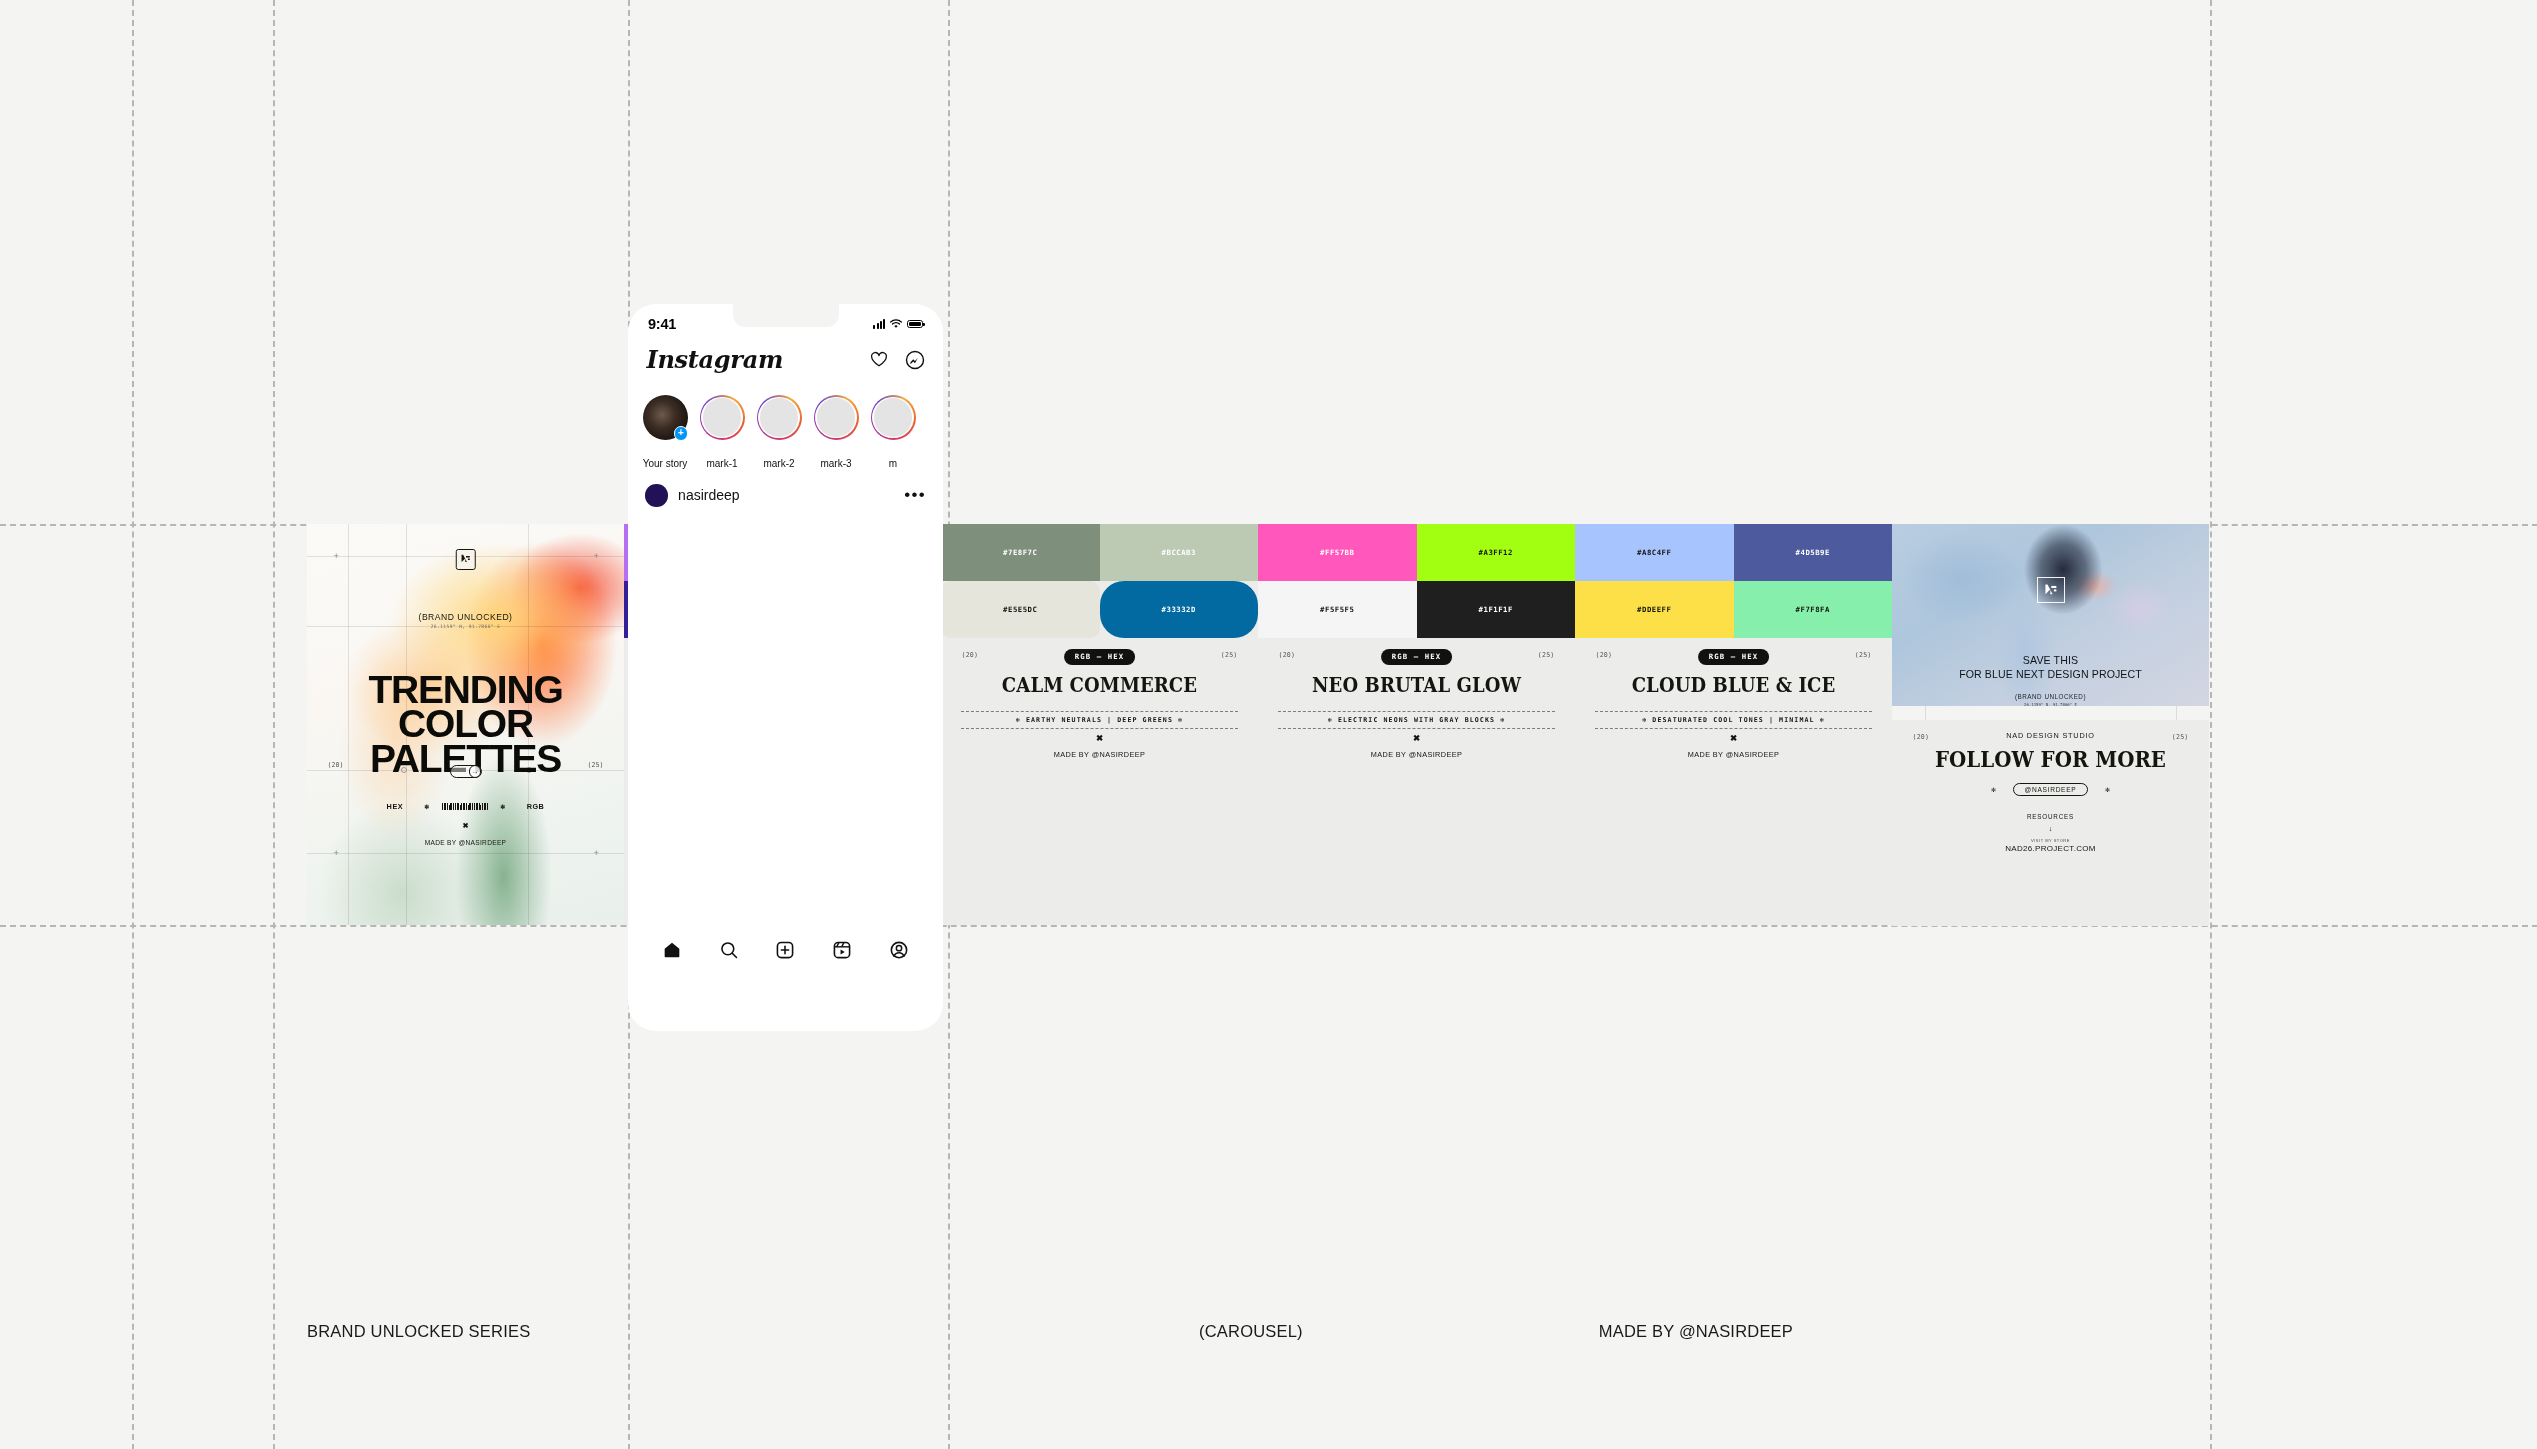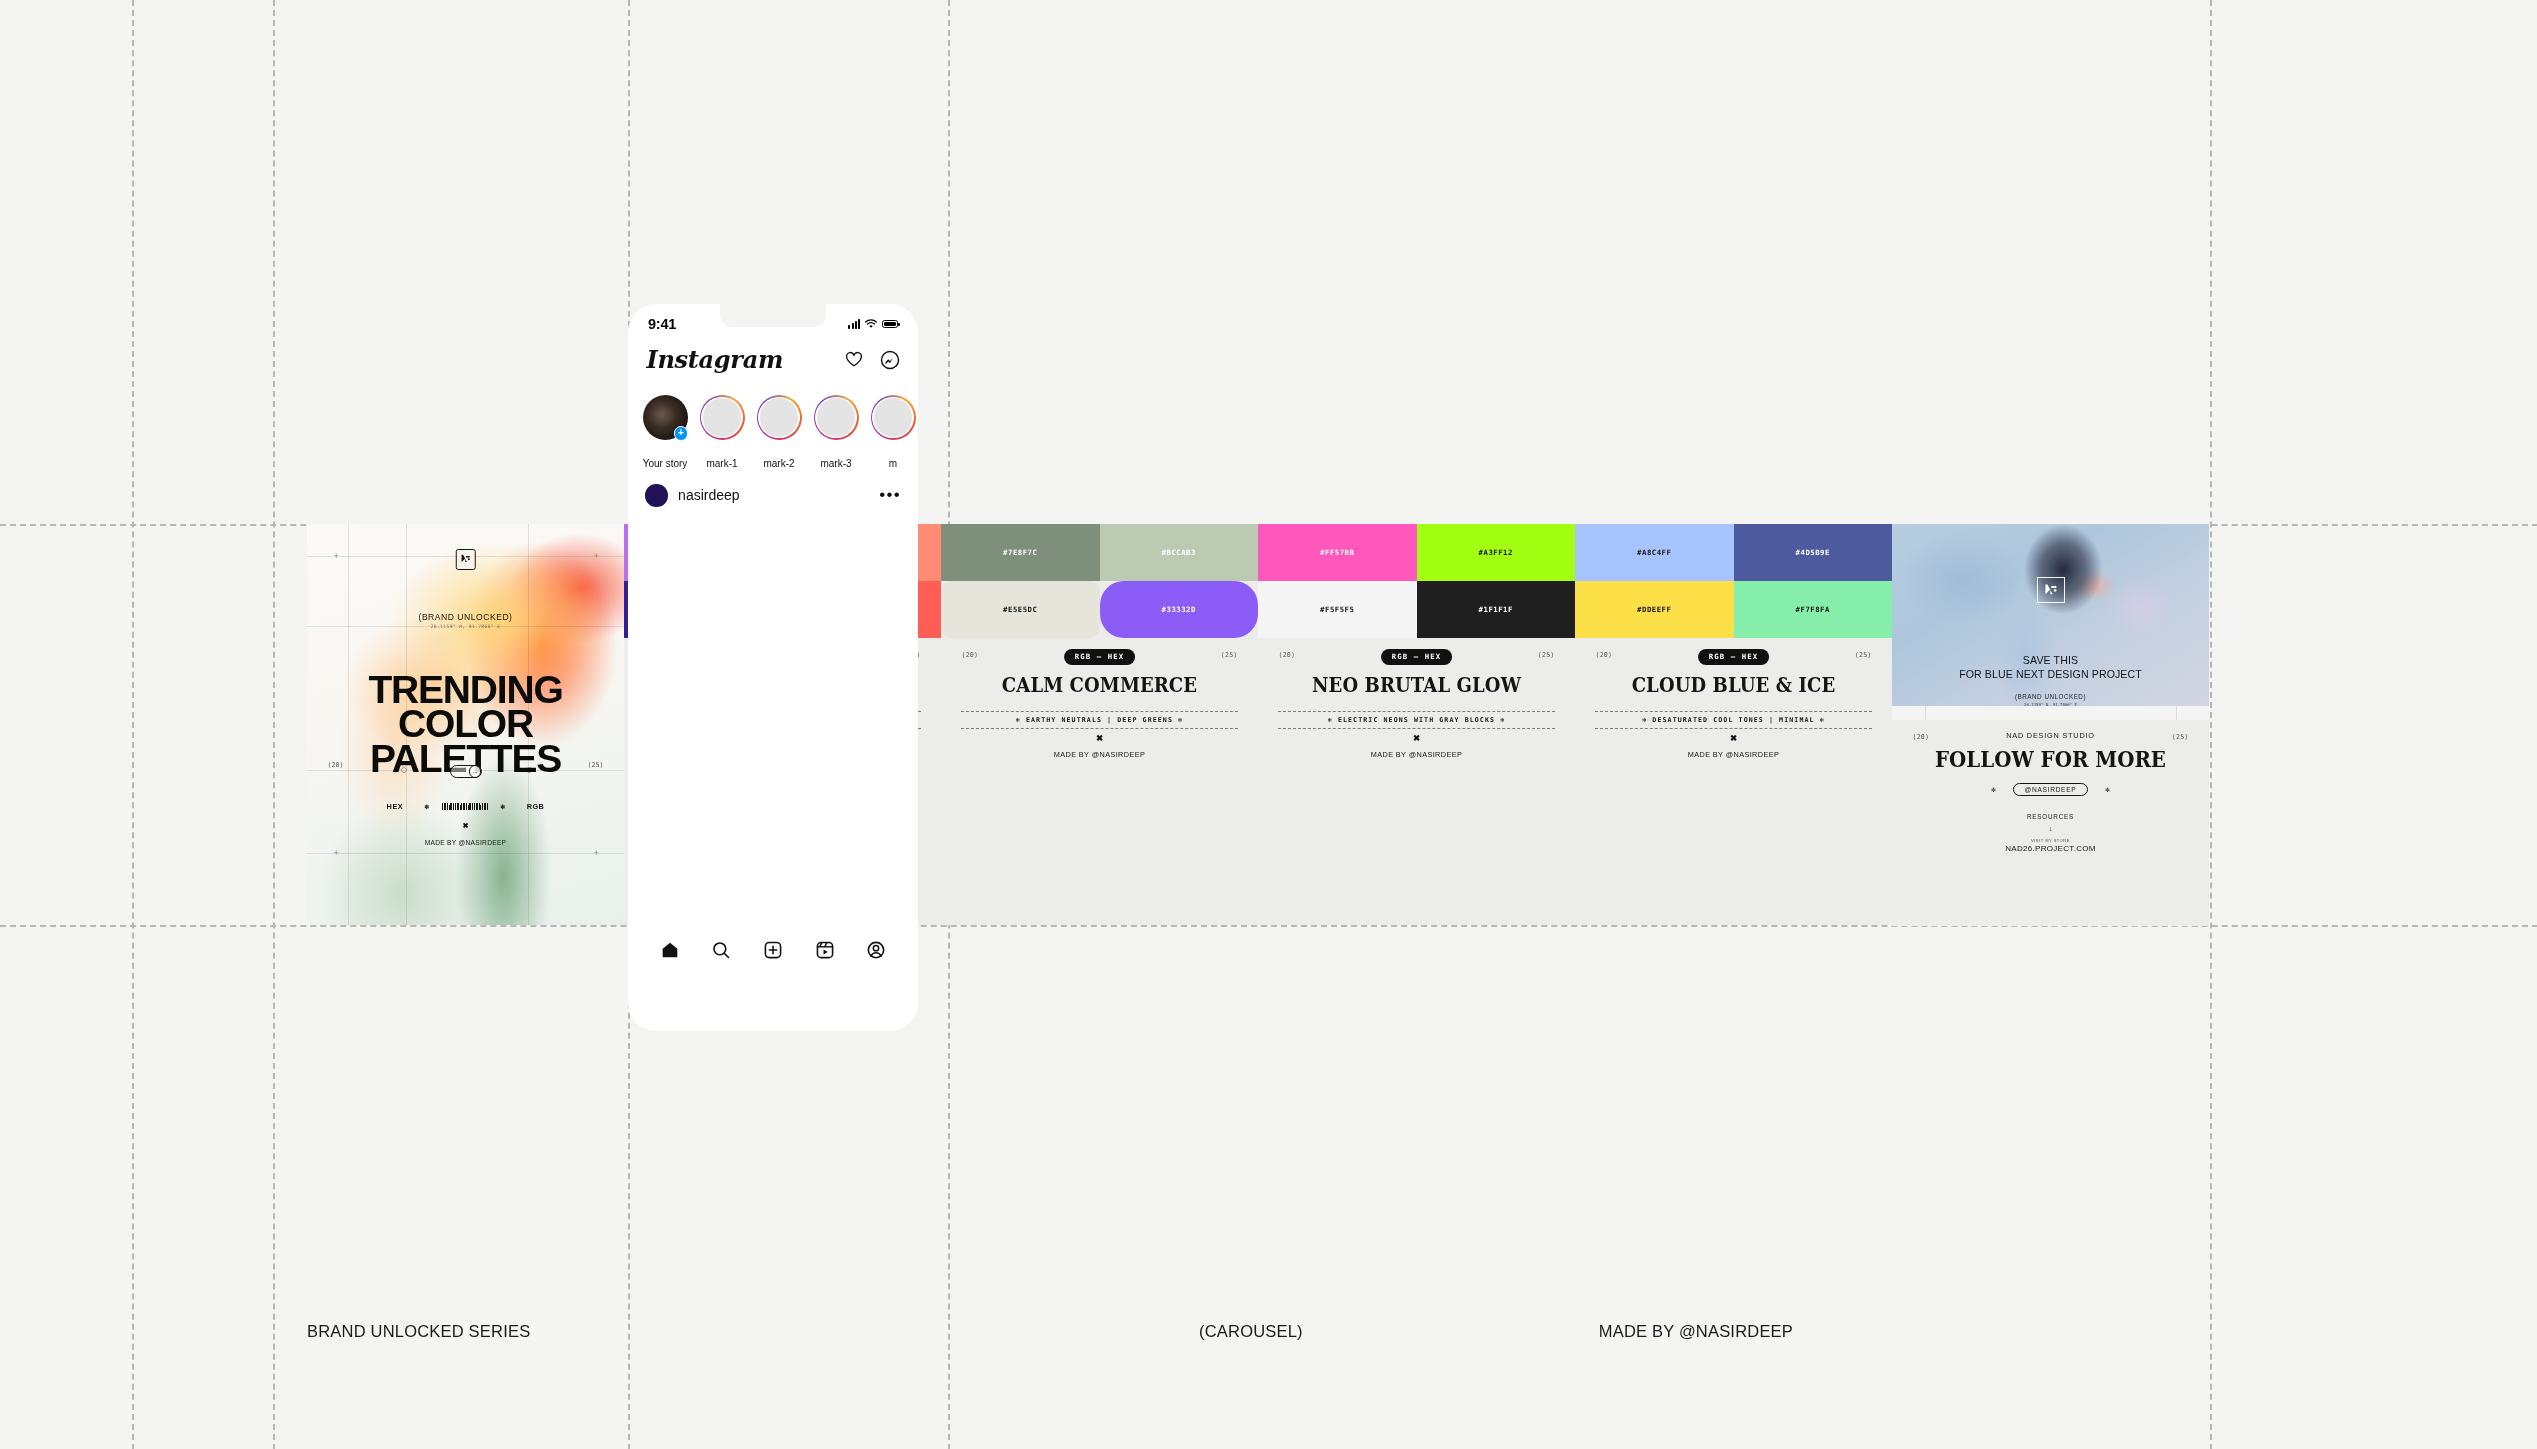--- a/index.html
+++ b/index.html
@@ -20,21 +20,21 @@
   }
   .guide-h {
     left:0; width:2538px; height:0;
     border-top:2px dashed #b6b6b4;
   }
 
   
   #phone {
     position:absolute;
     left:628px; top:304px;
-    width:290px; height:727px;
+    width:315px; height:727px;
     background:#ffffff;
     border-radius:28px;
     z-index:6;
   }
   #phone .notch {
     position:absolute; left:50%; transform:translateX(-50%);
     top:0; width:106px; height:22.5px;
     background:#f4f4f3;
     border-bottom-left-radius:12px; border-bottom-right-radius:12px;
   }
@@ -598,21 +598,21 @@
     <div class="grid">
       <div class="sw" style="background: rgb(126, 143, 124); color: rgb(255, 255, 255);">
         <span>#7E8F7C</span>
         </div>
       <div class="sw" style="background: rgb(188, 202, 179); color: rgb(255, 255, 255);">
         <span>#BCCAB3</span>
         </div>
       <div class="sw" style="background: rgb(229, 229, 220); color: rgb(21, 21, 15); border-radius: 10px;">
         <span>#E5E5DC</span>
         </div>
-      <div class="sw" style="background: #8b5cf6; color: rgb(255, 255, 255); border-radius: 24px;">
+      <div class="sw" style="background: #0369a1; color: rgb(255, 255, 255); border-radius: 24px;">
         <span>#33332D</span>
         </div>
     </div>
     <div class="cap">
       <div class="corner-num l">(20)</div>
       <div class="corner-num r">(25)</div>
       <div class="pill">RGB  —  HEX</div>
       <div class="pal-name">CALM COMMERCE</div>
       <div class="tags">✻  EARTHY NEUTRALS | DEEP GREENS  ✻</div>
       <div class="xmark">✖</div>

